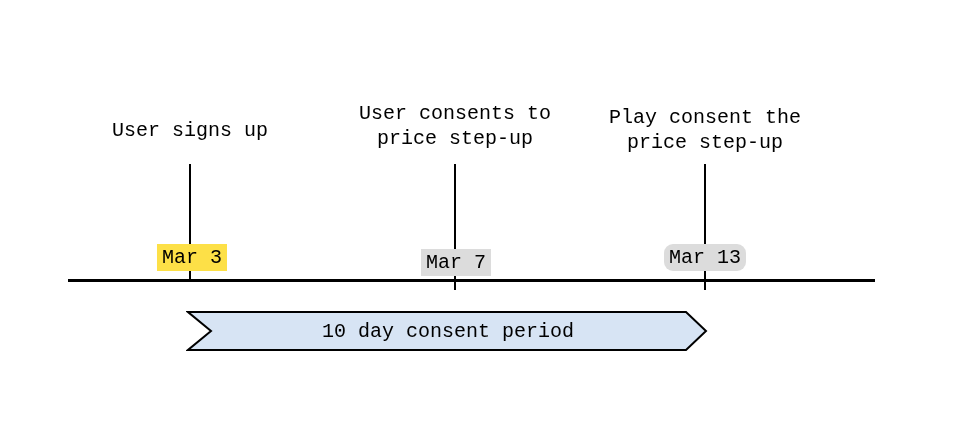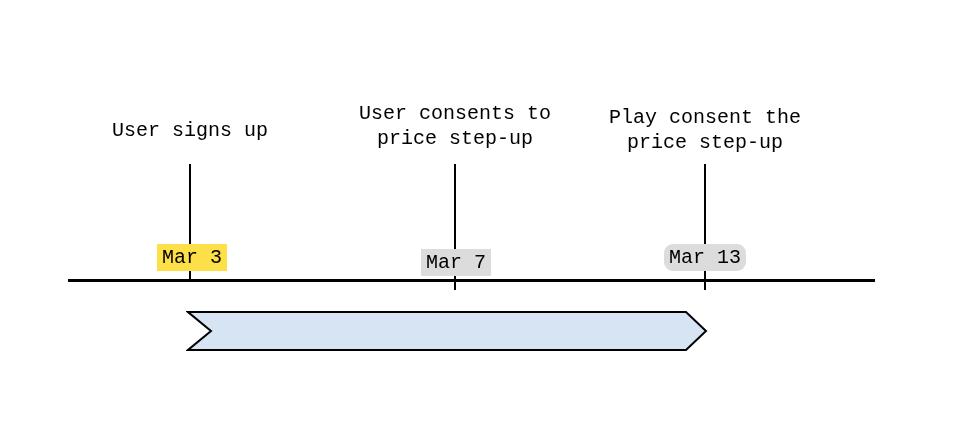--- a/index.html
+++ b/index.html
@@ -88,14 +88,15 @@
 price step-up</div>
     <div class="tick" style="left:704px; top:164px; height:126px;"></div>
     <div class="date-label" style="left: 705px; top: 244px; background: rgb(220, 220, 220); border-radius: 9px;">Mar 13</div>
   </div>
 
   <div class="baseline"></div>
 
   <svg class="banner-svg" viewBox="0 0 524 43">
     <polygon points="2,2 500,2 520,21 500,40 2,40 25,21" stroke-width="2" stroke-linejoin="miter" fill="#d7e4f4" stroke="#000000"></polygon>
   </svg>
+  <div class="banner-label">10 day consent period</div>
 
 </div>
 
 </body></html>

